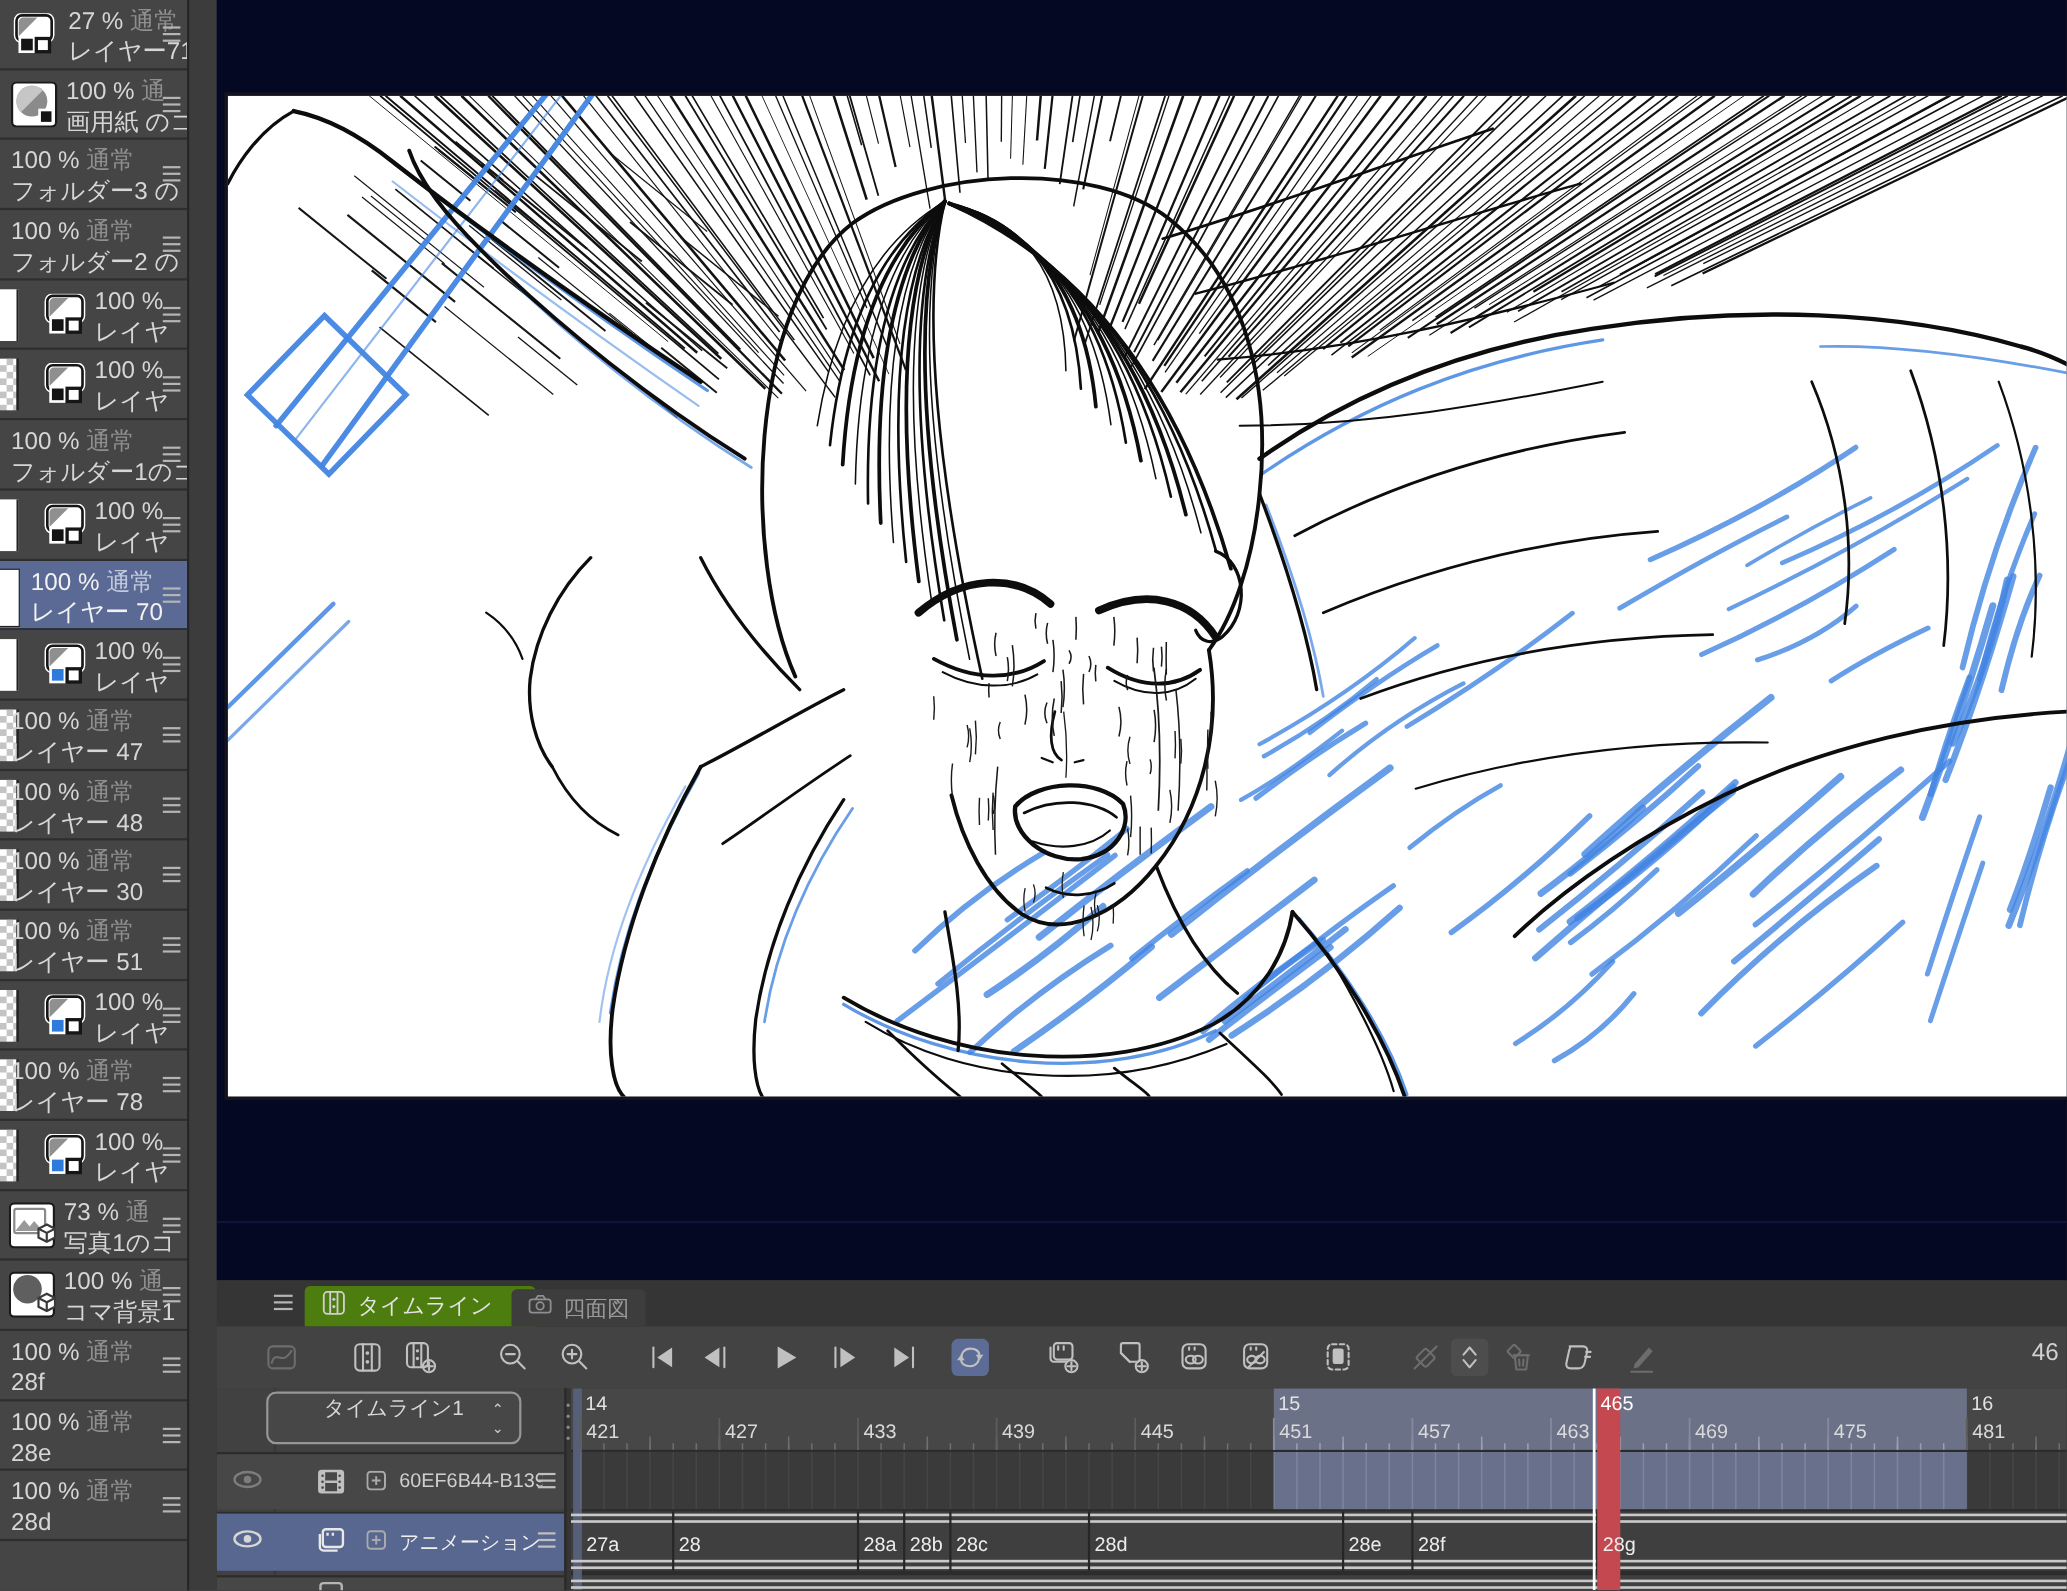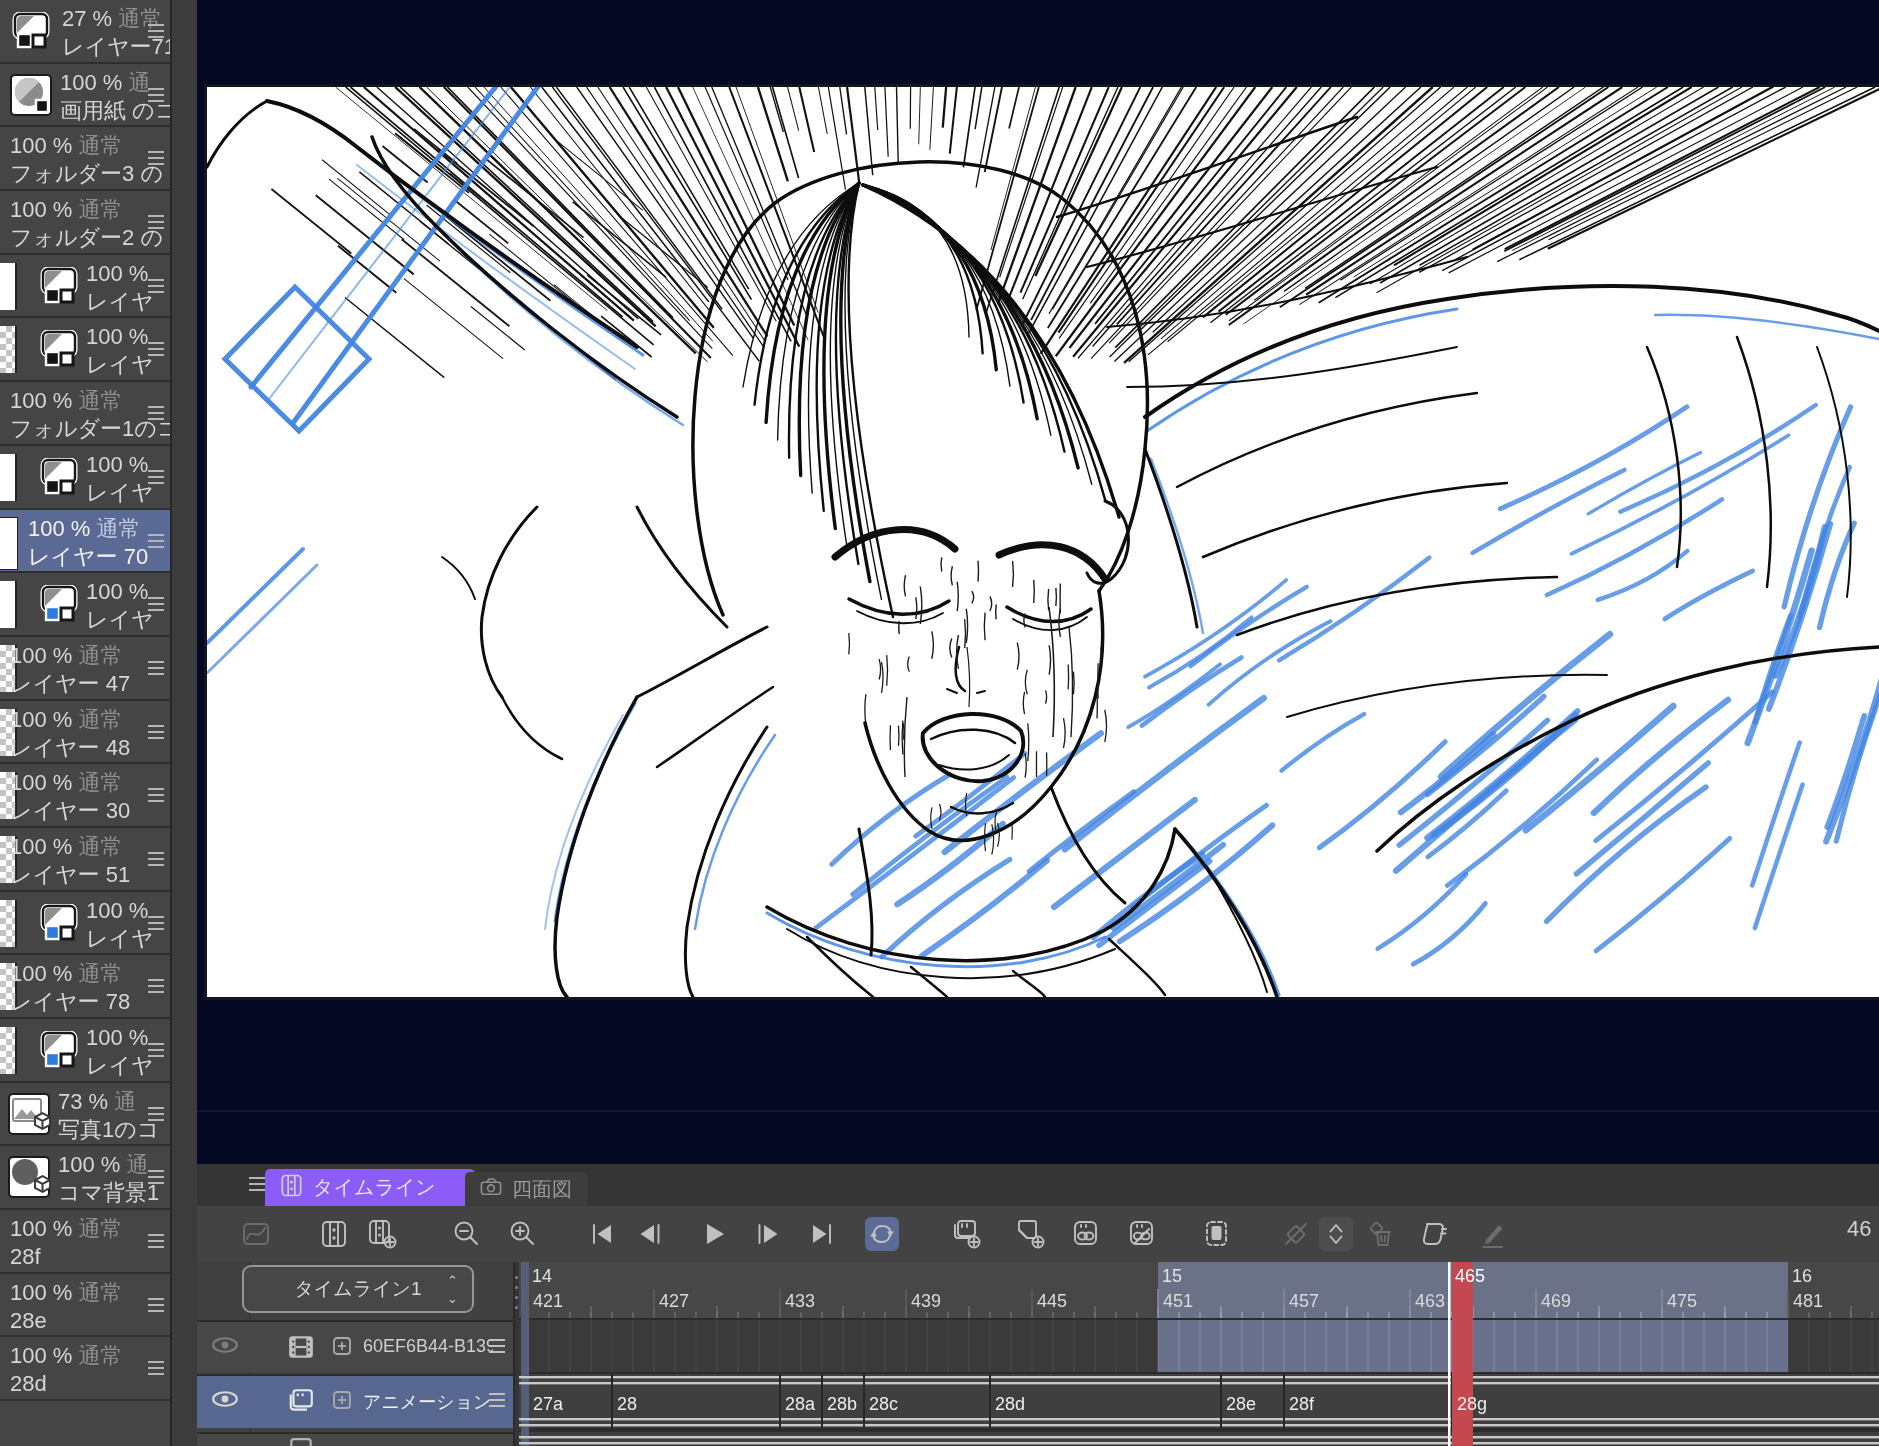--- a/index.html
+++ b/index.html
@@ -24,40 +24,40 @@
   
   #viewport{left:197px;top:0;width:1682px;height:1164px;background:#050823;overflow:hidden;}
   #guide-line{left:0;top:1110px;width:1682px;height:2px;background:#0e1340;}
   #canvas-doc{left:10px;top:87px;width:1672px;height:910px;background:#ffffff;
               outline:3px solid #14141f;overflow:hidden;}
   
   #timeline{left:197px;top:1164px;width:1682px;height:282px;background:#3f3f3f;overflow:hidden;}
   #tabbar{left:0;top:0;width:100%;height:42px;background:#353535;}
   .tab{position:absolute;display:flex;align-items:center;gap:9px;padding:0 14px;box-sizing:border-box;
        border-radius:5px 5px 0 0;font-size:20px;}
-  #tab-timeline{left:68px;top:5px;width:210px;height:37px;background:#8b5cf6;color:#e4e4e4;}
+  #tab-timeline{left:80px;top:5px;width:210px;height:37px;background:#4d7c0f;color:#e4e4e4;}
   #tab-quadview{left:268px;top:8px;width:122px;height:34px;background:#3d3d3d;color:#9a9a9a;align-items:center;}
   #tl-hamburger{position:absolute;left:52px;top:13px;width:17px;height:14px;}
   #tl-hamburger i{display:block;height:2px;background:#b5b5b5;margin-bottom:4px;}
   #toolbar{left:0;top:42px;width:100%;height:56px;background:#434343;}
   .tbtn{position:absolute;top:11px;width:34px;height:34px;display:flex;align-items:center;justify-content:center;}
   .tbtn svg{stroke:#c0c0c0;fill:none;stroke-width:1.9;stroke-linecap:round;stroke-linejoin:round;}
   .tbtn.dim svg{stroke:#6d6d6d;}
   .tbtn svg .f{fill:#c0c0c0;stroke:none;}
   .tbtn.dim svg .f{fill:#6d6d6d;}
   .tbtn.active{background:#5d6c96;border-radius:6px;}
   .tbtn.boxed{background:#4d4d4d;border-radius:5px;}
   #frame-readout{position:absolute;left:1650px;top:52px;font-size:22px;color:#d0d0d0;}
   #tl-body{left:0;top:98px;width:1682px;height:184px;background:#3f3f3f;}
   #headcol{left:0;top:0;width:316px;height:184px;background:#414141;}
   #col-divider{left:316px;top:0;width:6px;height:184px;background:#353535;border-left:2px solid #2a2a2a;}
   .dot{position:absolute;left:318px;width:3px;height:3px;background:#888;border-radius:50%;}
   #tl-select{position:absolute;left:45px;top:3px;width:232px;height:48px;border:2px solid #969696;
      border-radius:9px;box-sizing:border-box;color:#d8d8d8;font-size:19px;
-     display:flex;align-items:center;justify-content:center;background:#474747;}
+     display:flex;justify-content:center;background:#474747;}
   #tl-select .chev{position:absolute;right:14px;top:5px;color:#cfcfcf;font-size:13px;line-height:18px;text-align:center;}
   .trackhead{position:absolute;left:0;width:316px;box-sizing:border-box;background:#474747;border-top:2px solid #2c2c2c;}
   .trackhead.sel{background:#57678f;}
   .th-eye{position:absolute;left:14px;top:14px;}
   .th-ico{position:absolute;left:90px;top:11px;}
   .th-plus{position:absolute;left:136px;top:15px;}
   .th-name{position:absolute;left:166px;top:14px;font-size:18px;color:#cfcfcf;white-space:nowrap;
            max-width:130px;overflow:hidden;}
   .trackhead.sel .th-name{color:#f0f0f0;}
   .th-menu{position:absolute;left:292px;top:17px;width:16px;height:14px;}

